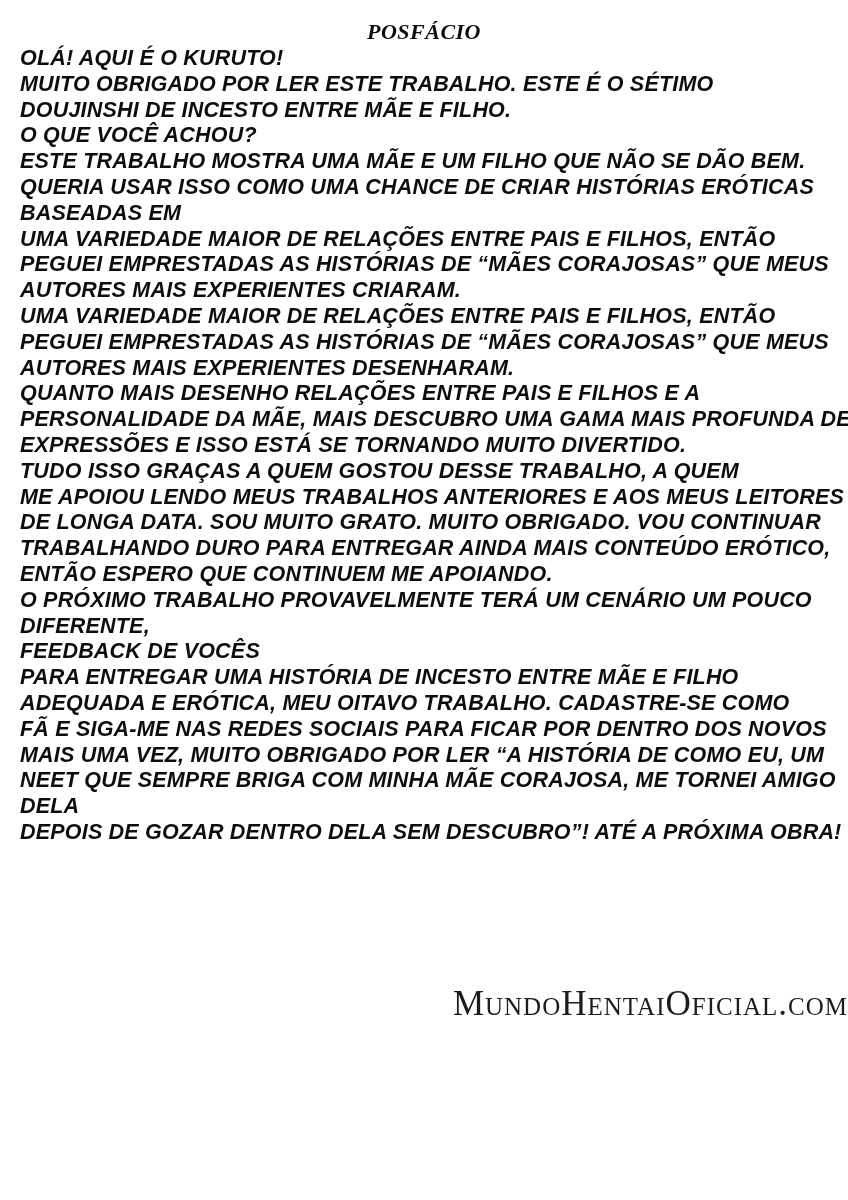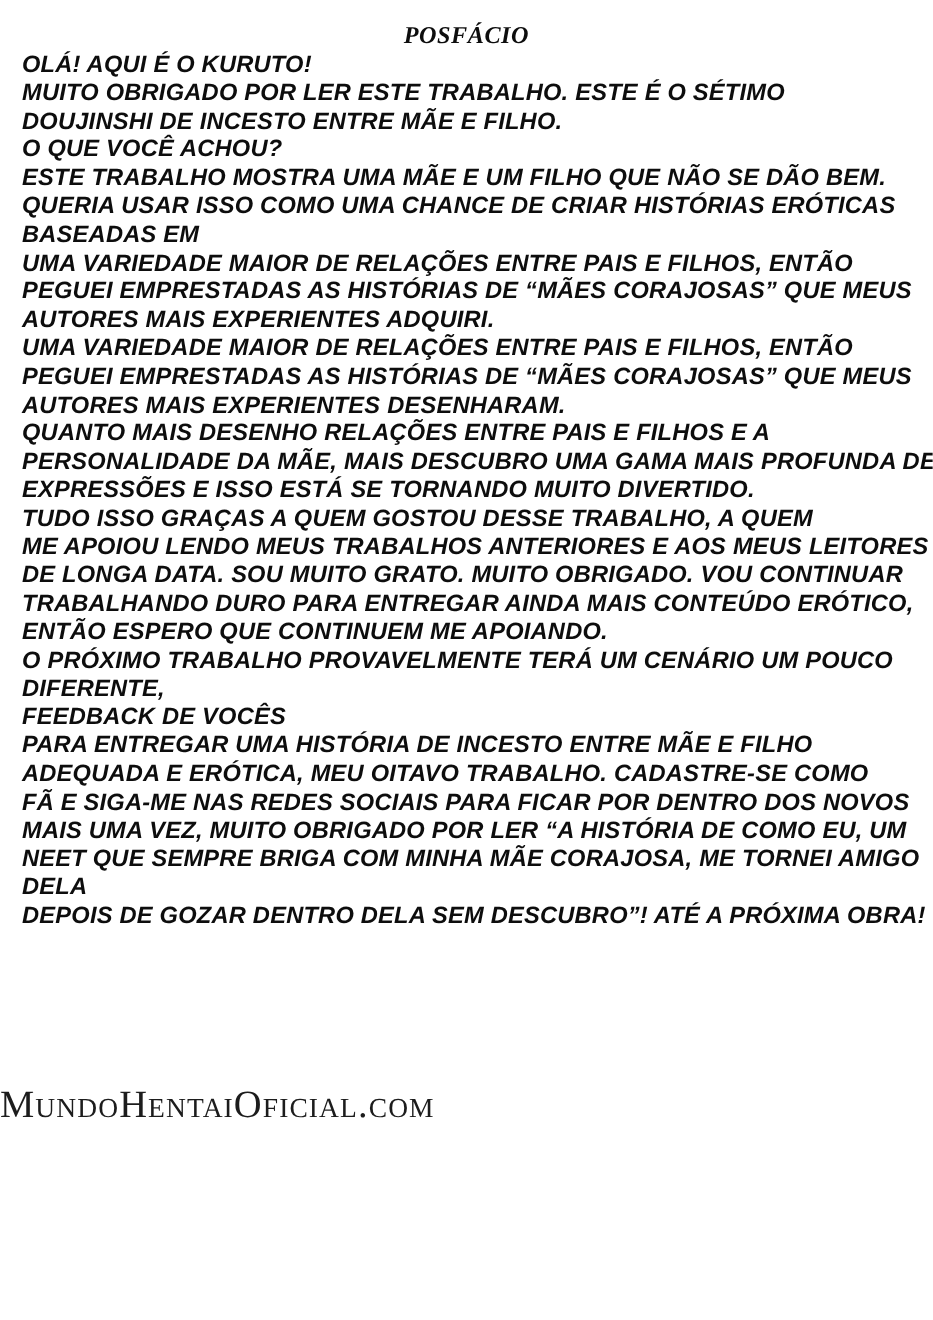--- a/index.html
+++ b/index.html
@@ -42,21 +42,21 @@
   }
   .body-text .line {
     white-space: nowrap;
     height: 25.8px;
   }
   .footer {
     position: absolute;
     left: 0;
     right: 0;
     top: 984px;
-    text-align: left;
+    text-align: right;
     font-family: "Liberation Serif", serif;
     font-variant: small-caps;
     font-weight: 400;
     font-size: 35px;
     letter-spacing: 1px;
     color: #1c1c1c;
   }
 </style>
 </head>
 <body>
@@ -67,21 +67,21 @@
   <div class="body-text">
       <div class="line">OLÁ! AQUI É O KURUTO!</div>
       <div class="line">MUITO OBRIGADO POR LER ESTE TRABALHO. ESTE É O SÉTIMO</div>
       <div class="line">DOUJINSHI DE INCESTO ENTRE MÃE E FILHO.</div>
       <div class="line">O QUE VOCÊ ACHOU?</div>
       <div class="line">ESTE TRABALHO MOSTRA UMA MÃE E UM FILHO QUE NÃO SE DÃO BEM.</div>
       <div class="line">QUERIA USAR ISSO COMO UMA CHANCE DE CRIAR HISTÓRIAS ERÓTICAS</div>
       <div class="line">BASEADAS EM</div>
       <div class="line">UMA VARIEDADE MAIOR DE RELAÇÕES ENTRE PAIS E FILHOS, ENTÃO</div>
       <div class="line">PEGUEI EMPRESTADAS AS HISTÓRIAS DE “MÃES CORAJOSAS” QUE MEUS</div>
-      <div class="line">AUTORES MAIS EXPERIENTES ADQUIRI.</div>
+      <div class="line">AUTORES MAIS EXPERIENTES CRIARAM.</div>
       <div class="line">UMA VARIEDADE MAIOR DE RELAÇÕES ENTRE PAIS E FILHOS, ENTÃO</div>
       <div class="line">PEGUEI EMPRESTADAS AS HISTÓRIAS DE “MÃES CORAJOSAS” QUE MEUS</div>
       <div class="line">AUTORES MAIS EXPERIENTES DESENHARAM.</div>
       <div class="line">QUANTO MAIS DESENHO RELAÇÕES ENTRE PAIS E FILHOS E A</div>
       <div class="line">PERSONALIDADE DA MÃE, MAIS DESCUBRO UMA GAMA MAIS PROFUNDA DE</div>
       <div class="line">EXPRESSÕES E ISSO ESTÁ SE TORNANDO MUITO DIVERTIDO.</div>
       <div class="line">TUDO ISSO GRAÇAS A QUEM GOSTOU DESSE TRABALHO, A QUEM</div>
       <div class="line">ME APOIOU LENDO MEUS TRABALHOS ANTERIORES E AOS MEUS LEITORES</div>
       <div class="line">DE LONGA DATA. SOU MUITO GRATO. MUITO OBRIGADO. VOU CONTINUAR</div>
       <div class="line">TRABALHANDO DURO PARA ENTREGAR AINDA MAIS CONTEÚDO ERÓTICO,</div>

